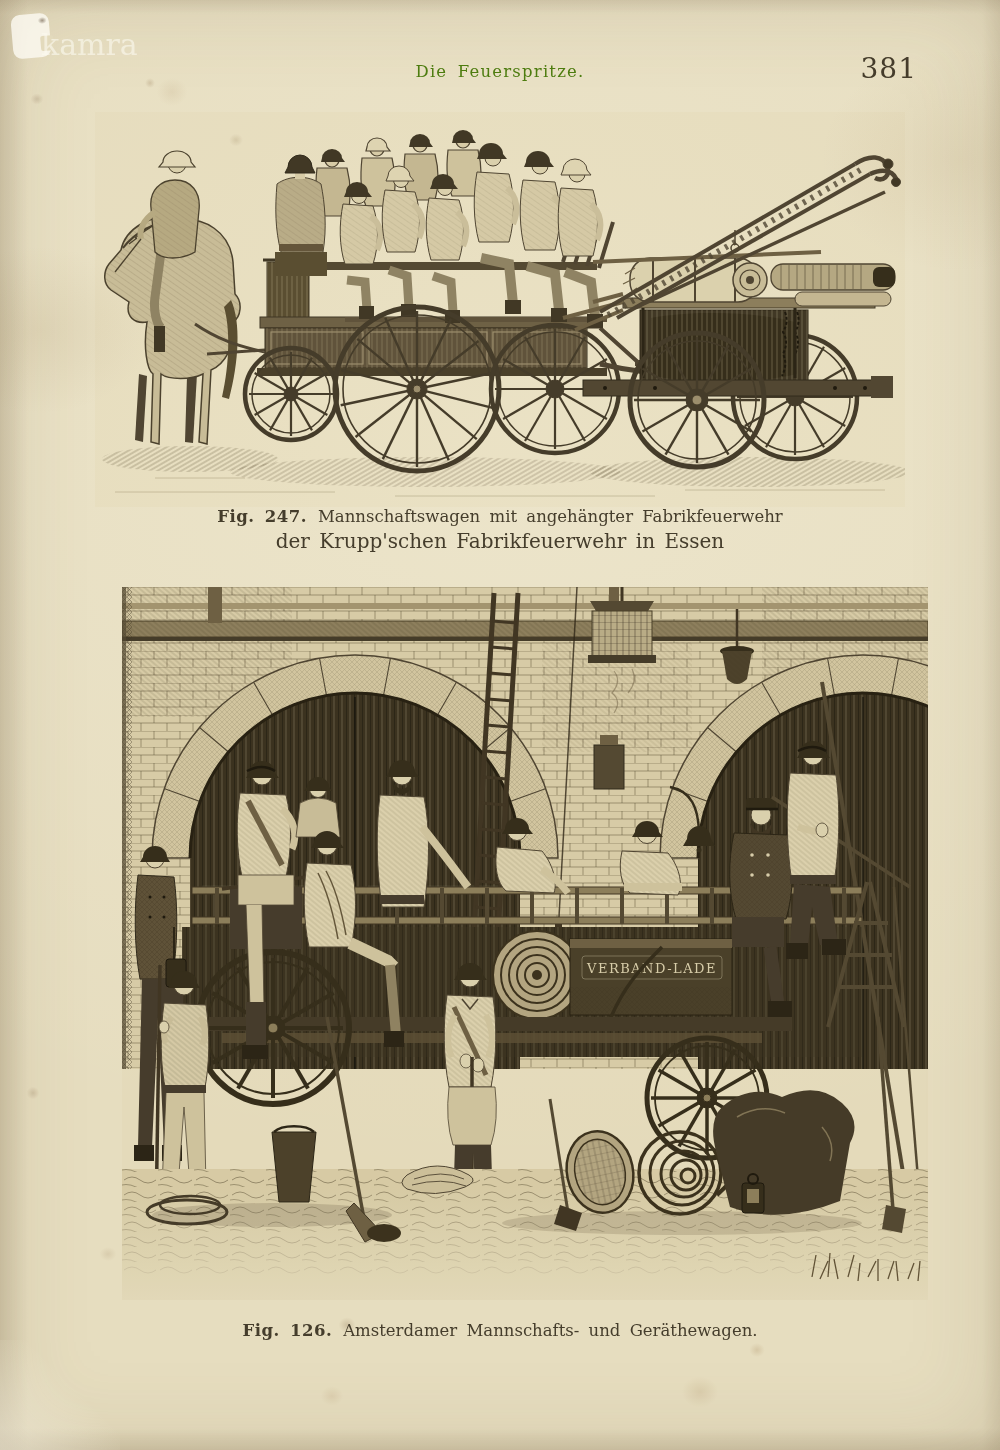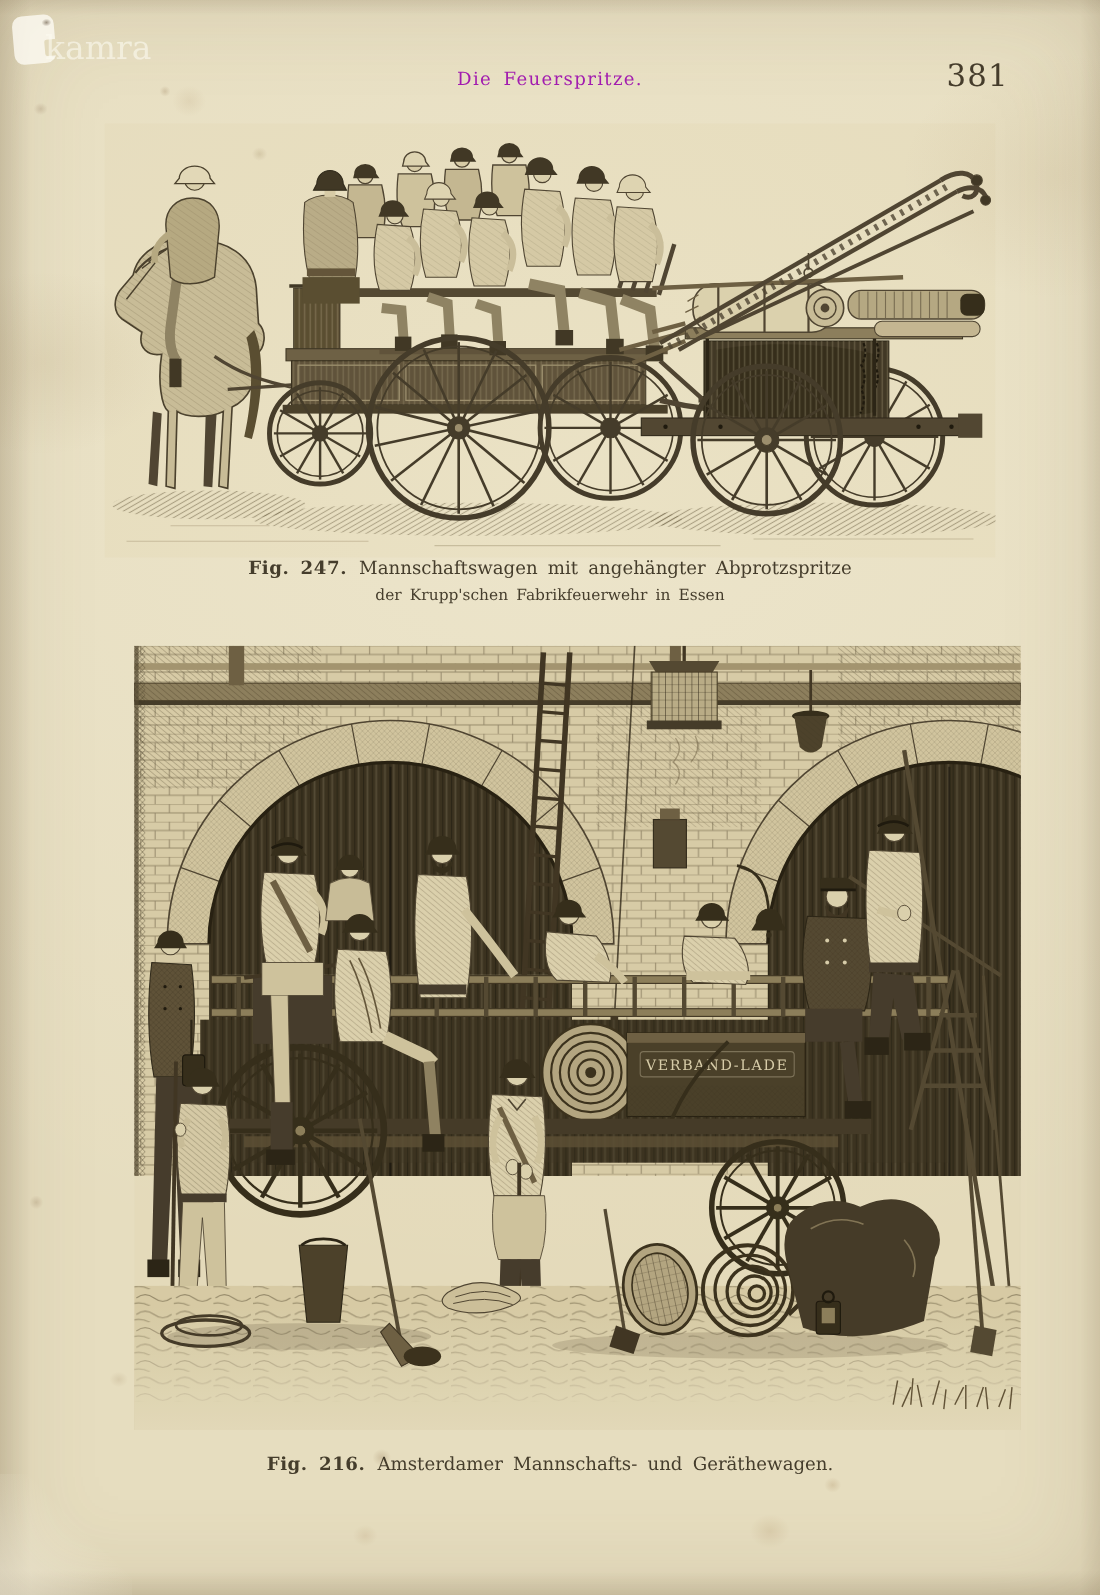--- a/index.html
+++ b/index.html
@@ -24,21 +24,21 @@
       linear-gradient(180deg, rgba(95,75,45,0.12), rgba(95,75,45,0) 14px),
       linear-gradient(0deg, rgba(95,75,45,0.16), rgba(95,75,45,0) 22px),
       radial-gradient(1300px 1000px at 52% 30%, rgba(252,248,232,0.28), rgba(252,248,232,0) 75%),
       #e6ddbf;
     box-shadow: inset 0 0 90px rgba(110,90,55,0.18);
     color:#453d2c;
   }
   .header-row{position:absolute;top:60px;left:0;width:1000px;height:34px;}
   .running-title{
     position:absolute;left:0;right:0;text-align:center;top:2px;
-    font-size:16.5px;letter-spacing:1.2px;word-spacing:4px;color:#a21caf;
+    font-size:16.5px;letter-spacing:1.2px;word-spacing:4px;color:#4d7c0f;
   }
   .page-number{
     position:absolute;right:83px;top:-8px;font-size:28px;letter-spacing:1px;color:#453c2b;
   }
   .watermark{position:absolute;left:10px;top:12px;width:160px;height:60px;}
   .wm-logo{
     position:absolute;left:2px;top:2px;width:38px;height:44px;border-radius:9px;
     background:rgba(252,250,242,0.80);transform:rotate(-5deg);
   }
   .wm-logo::before{ 
@@ -49,21 +49,21 @@
     content:"";position:absolute;right:2px;top:4px;width:9px;height:7px;border-radius:50%;
     background:radial-gradient(rgba(70,50,30,0.5), transparent 70%);
   }
   .wm-text{
     position:absolute;left:31px;top:18px;font-size:30px;line-height:1;
     color:rgba(252,250,240,0.60);letter-spacing:0;
   }
   .figure-area{position:absolute;}
   .caption{position:absolute;left:0;width:1000px;text-align:center;color:#453d2c;}
   .caption .line1{font-size:16.5px;line-height:26px;word-spacing:4px;}
-  .caption .line2{font-size:14px;line-height:22px;word-spacing:3px;}
+  .caption .line2{font-size:20px;line-height:22px;word-spacing:3px;}
   .fig-label{font-weight:bold;margin-right:11px;letter-spacing:0.5px;margin-top:20px;}
   .corner-curl{
     position:absolute;left:0;bottom:0;width:120px;height:110px;
     background:linear-gradient(45deg, rgba(250,246,232,0.5), rgba(250,246,232,0) 60%);
     pointer-events:none;
   }
   svg text{font-family:"DejaVu Serif","Liberation Serif",serif;}
 </style>
 </head>
 <body>
@@ -346,21 +346,21 @@
           </g>
       <circle r="11" fill="#3f3627"></circle>
           <circle r="5" fill="#9a8d6e"></circle>
     </g>
   </g>
   <rect width="810" height="395" fill="#caa96b" opacity="0.05"></rect>
 </svg>
 </div>
 
 <div class="caption" style="top:504px;">
-  <div class="line1"><span class="fig-label">Fig. 247.</span><span>Mannschaftswagen mit angehängter Abprotzspritze</span></div>
+  <div class="line1"><span class="fig-label">Fig. 247.</span><span>Mannschaftswagen mit angehängter Fabrikfeuerwehr</span></div>
   <div class="line2">der Krupp'schen Fabrikfeuerwehr in Essen</div>
 </div>
 
 <div class="figure-area" style="left:97px;top:587px;width:806px;height:713px;padding-left:25px;">
 <svg width="806" height="713" viewBox="0 0 806 713">
   <defs>
     <pattern id="bk" width="26" height="16" patternUnits="userSpaceOnUse">
       <path d="M0 0h26 M0 8h26 M6 0v8 M19 8v8" stroke="rgba(74,64,44,0.5)" stroke-width="0.9" fill="none"></path>
     </pattern>
     <pattern id="pl" width="8" height="10" patternUnits="userSpaceOnUse">
@@ -712,16 +712,16 @@
     <path d="M764,618 l20,4 l-4,24 l-20,-4 z" fill="#4f4430"></path>
     <g stroke="#5d4f35" stroke-width="1.3">
       <path d="M690,690 l4,-22 M698,692 l8,-18 M706,690 l2,-24 M716,692 l-4,-20 M726,690 l6,-22 M736,694 l2,-18 M746,690 l8,-16 M756,694 l0,-22 M766,692 l6,-18 M776,694 l-2,-20 M786,692 l6,-16 M796,694 l2,-20"></path>
     </g>
   </g>
   <rect width="806" height="713" fill="#caa96b" opacity="0.05"></rect>
 </svg>
 </div>
 
 <div class="caption" style="top:1318px;">
-  <div class="line1"><span class="fig-label">Fig. 216.</span><span>Amsterdamer Mannschafts- und Geräthewagen.</span></div>
+  <div class="line1"><span class="fig-label">Fig. 126.</span><span>Amsterdamer Mannschafts- und Geräthewagen.</span></div>
 </div>
 
 <div class="corner-curl"></div>
 
 </body></html>

